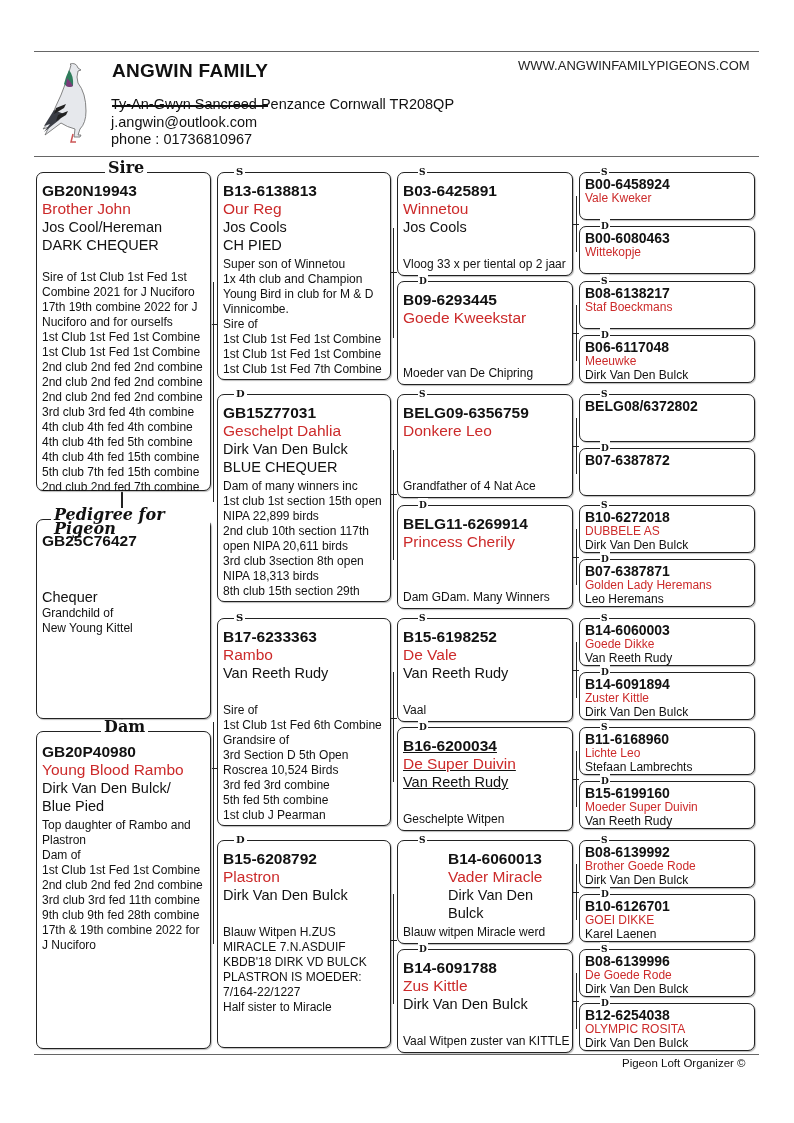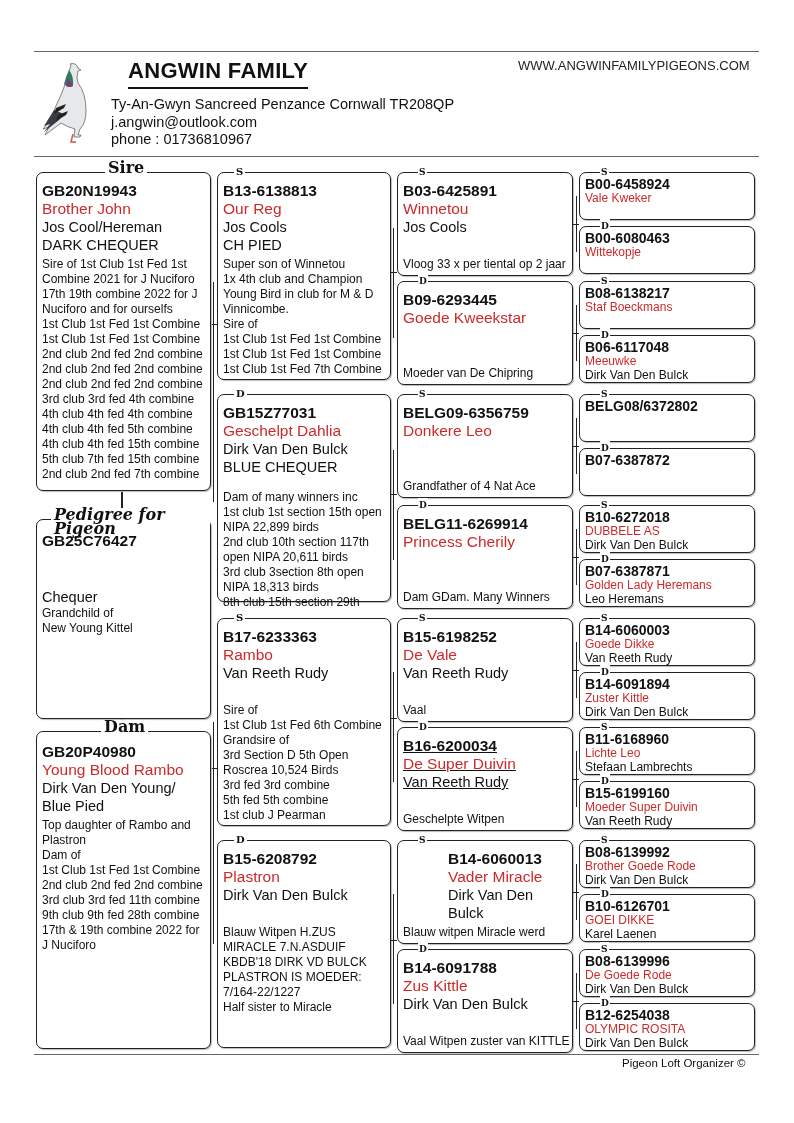--- a/index.html
+++ b/index.html
@@ -1,19 +1,19 @@
 <!DOCTYPE html>
 <html><head>
 <meta charset="utf-8">
 <style>
   html, body { margin:0; padding:0; background:#fff; }
   body { width:794px; height:1123px; position:relative; font-family:"Liberation Sans", sans-serif; color:#111; overflow:hidden; }
   .hr { position:absolute; left:34px; width:725px; height:1px; background:#666; }
   .logo { position:absolute; left:40px; top:60px; width:50px; height:85px; }
-  .title { position:absolute; left:128px; top:56px; font-size:22px; font-weight:bold; letter-spacing:0.3px; border-bottom:2px solid #111; padding-bottom:1px; line-height:30px; }
+  .title { position:absolute; left:112px; top:56px; font-size:19px; font-weight:bold; letter-spacing:0.3px; border-bottom:2px solid #111; padding-bottom:19px; line-height:30px; }
   .addr { position:absolute; left:111px; font-size:14.5px; line-height:17px; color:#111; }
   .web { position:absolute; left:518px; top:58px; font-size:13px; color:#222; }
   .footer { position:absolute; left:622px; top:1057px; font-size:11.5px; color:#111; }
   .box { position:absolute; border:1px solid #222; border-radius:7px; background:#fff; box-shadow:1px 1px 1px #bbb; box-sizing:border-box; }
   .lbl { position:absolute; top:-10px; background:#fff; font-family:"DejaVu Serif", serif; font-weight:bold; line-height:14px; padding:0 3px; color:#111; }
   .lbl.big { font-size:16px; top:-12px; }
   .lbl.sm { font-size:10px; top:-8px; padding:0 2px; }
   .lbl.xs { font-size:9px; top:-8px; padding:0 1px; }
   .ring { font-weight:bold; font-size:15.5px; line-height:18px; }
   .ring.s { font-size:14px; line-height:16px; }
@@ -55,21 +55,21 @@
 <div class="line" style="left:210px; top:768px; width:7px; height:1px;"></div>
 <div class="line" style="left:213px; top:722px; width:1px; height:222px;"></div>
 
 <div class="box" style="left:36px; top:172px; width:175px; height:319px;">
   <span class="lbl big" style="left:68px;">Sire</span>
   <div class="content" style="top:9px;">
     <div class="ring">GB20N19943</div>
     <div class="name">Brother John</div>
     <div class="owner">Jos Cool/Hereman</div>
     <div class="owner">DARK CHEQUER</div>
-    <div class="notes" style="margin-top:3px;">Sire of 1st Club 1st Fed 1st
+    <div class="notes" style="margin-top:16px;">Sire of 1st Club 1st Fed 1st
 Combine 2021 for J Nuciforo
 17th 19th combine 2022 for J
 Nuciforo and for ourselfs
 1st Club 1st Fed 1st Combine
 1st Club 1st Fed 1st Combine
 2nd club 2nd fed 2nd combine
 2nd club 2nd fed 2nd combine
 2nd club 2nd fed 2nd combine
 3rd club 3rd fed 4th combine
 4th club 4th fed 4th combine
@@ -88,21 +88,21 @@
     <div class="notes">Grandchild of
 New Young Kittel</div>
   </div>
 </div>
 
 <div class="box" style="left:36px; top:731px; width:175px; height:318px;">
   <span class="lbl big" style="left:64px;text-align:right;">Dam</span>
   <div class="content" style="top:11px;">
     <div class="ring">GB20P40980</div>
     <div class="name">Young Blood Rambo</div>
-    <div class="owner">Dirk Van Den Young/</div>
+    <div class="owner">Dirk Van Den Bulck/</div>
     <div class="owner">Blue Pied</div>
     <div class="notes" style="margin-top:3px;">Top daughter of Rambo and
 Plastron
 Dam of
 1st Club 1st Fed 1st Combine
 2nd club 2nd fed 2nd combine
 3rd club 3rd fed 11th combine
 9th club 9th fed 28th combine
 17th &amp; 19th combine 2022 for
 J Nuciforo</div>
@@ -128,21 +128,21 @@
       </div>
     </div>
     <div class="line" style="left:391px; top:272px; width:6px; height:1px;"></div>
     <div class="box" style="left:217px; top:394px; width:174px; height:208px;">
       <span class="lbl sm" style="left:16px;">D</span>
       <div class="content" style="top:9px;">
         <div class="ring">GB15Z77031</div>
         <div class="name">Geschelpt Dahlia</div>
         <div class="owner">Dirk Van Den Bulck</div>
         <div class="owner">BLUE CHEQUER</div>
-        <div class="notes" style="margin-top:14px;">Dam of many winners inc
+        <div class="notes" style="margin-top:3px;">Dam of many winners inc
 1st club 1st section 15th open
 NIPA 22,899 birds
 2nd club 10th section 117th
 open NIPA 20,611 birds
 3rd club 3section 8th open
 NIPA 18,313 birds
 8th club 15th section 29th</div>
       </div>
     </div>
     <div class="line" style="left:391px; top:494px; width:6px; height:1px;"></div>

